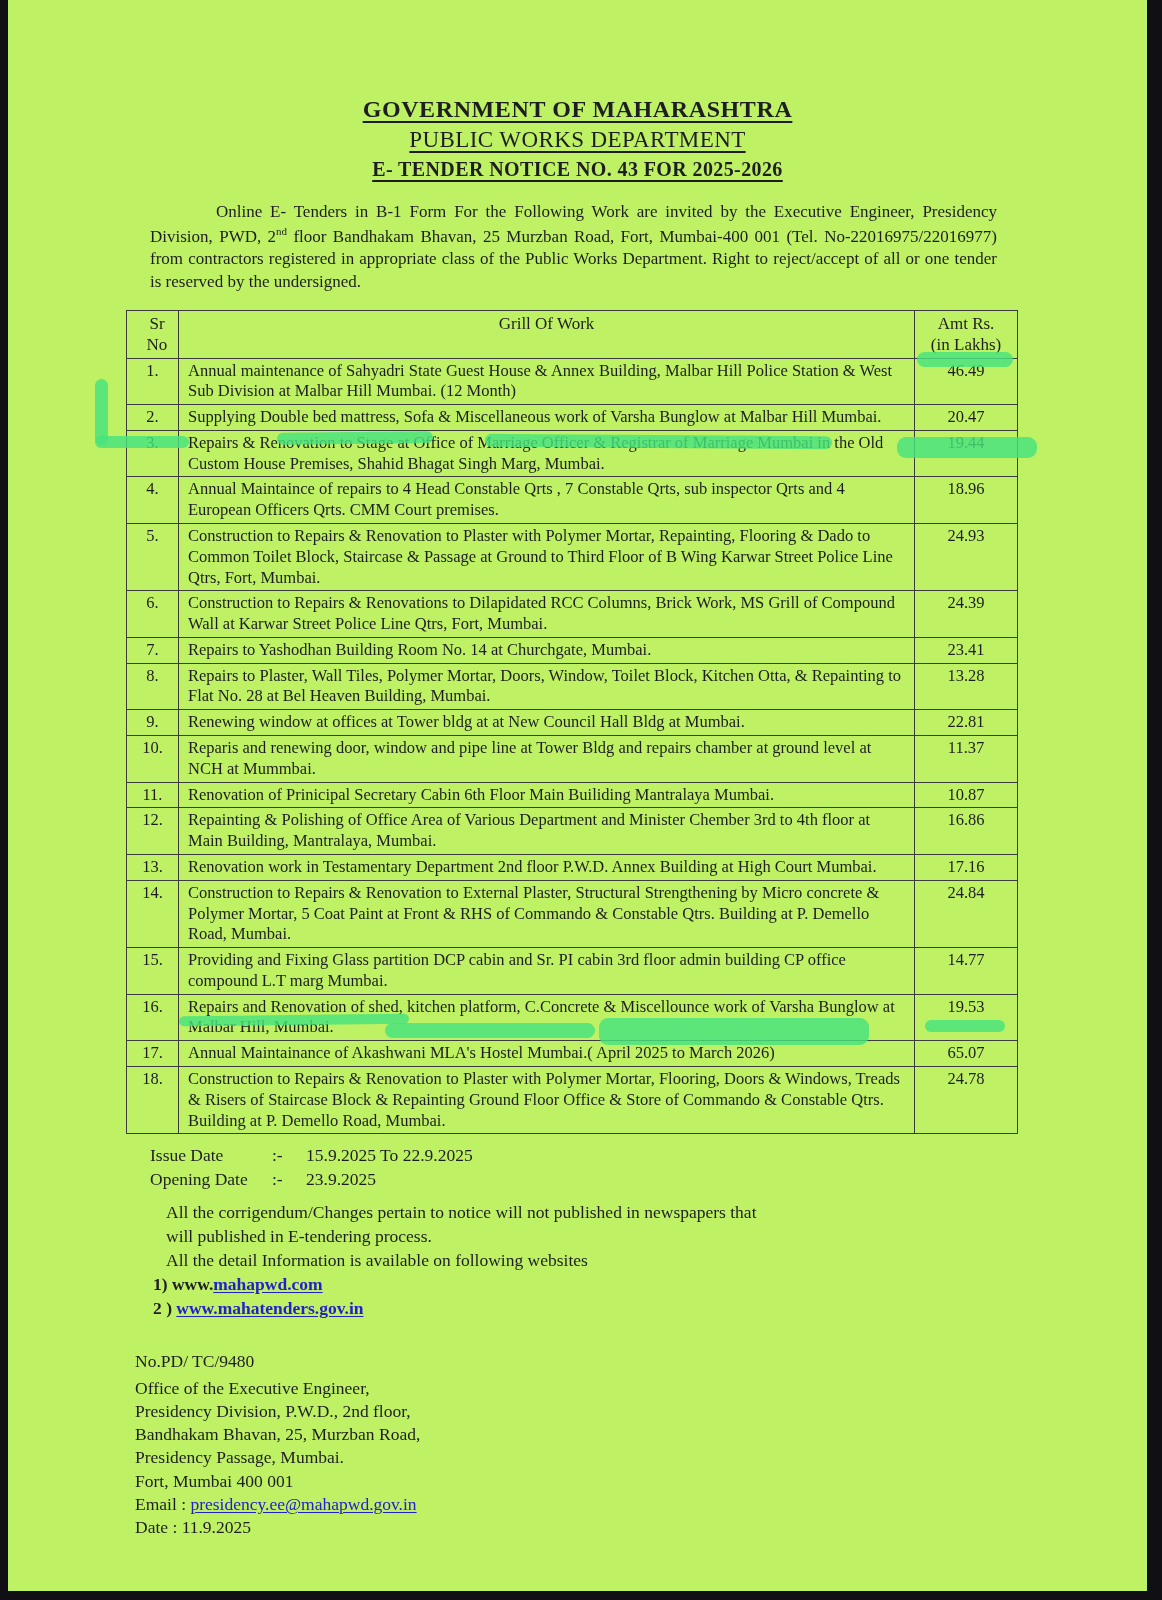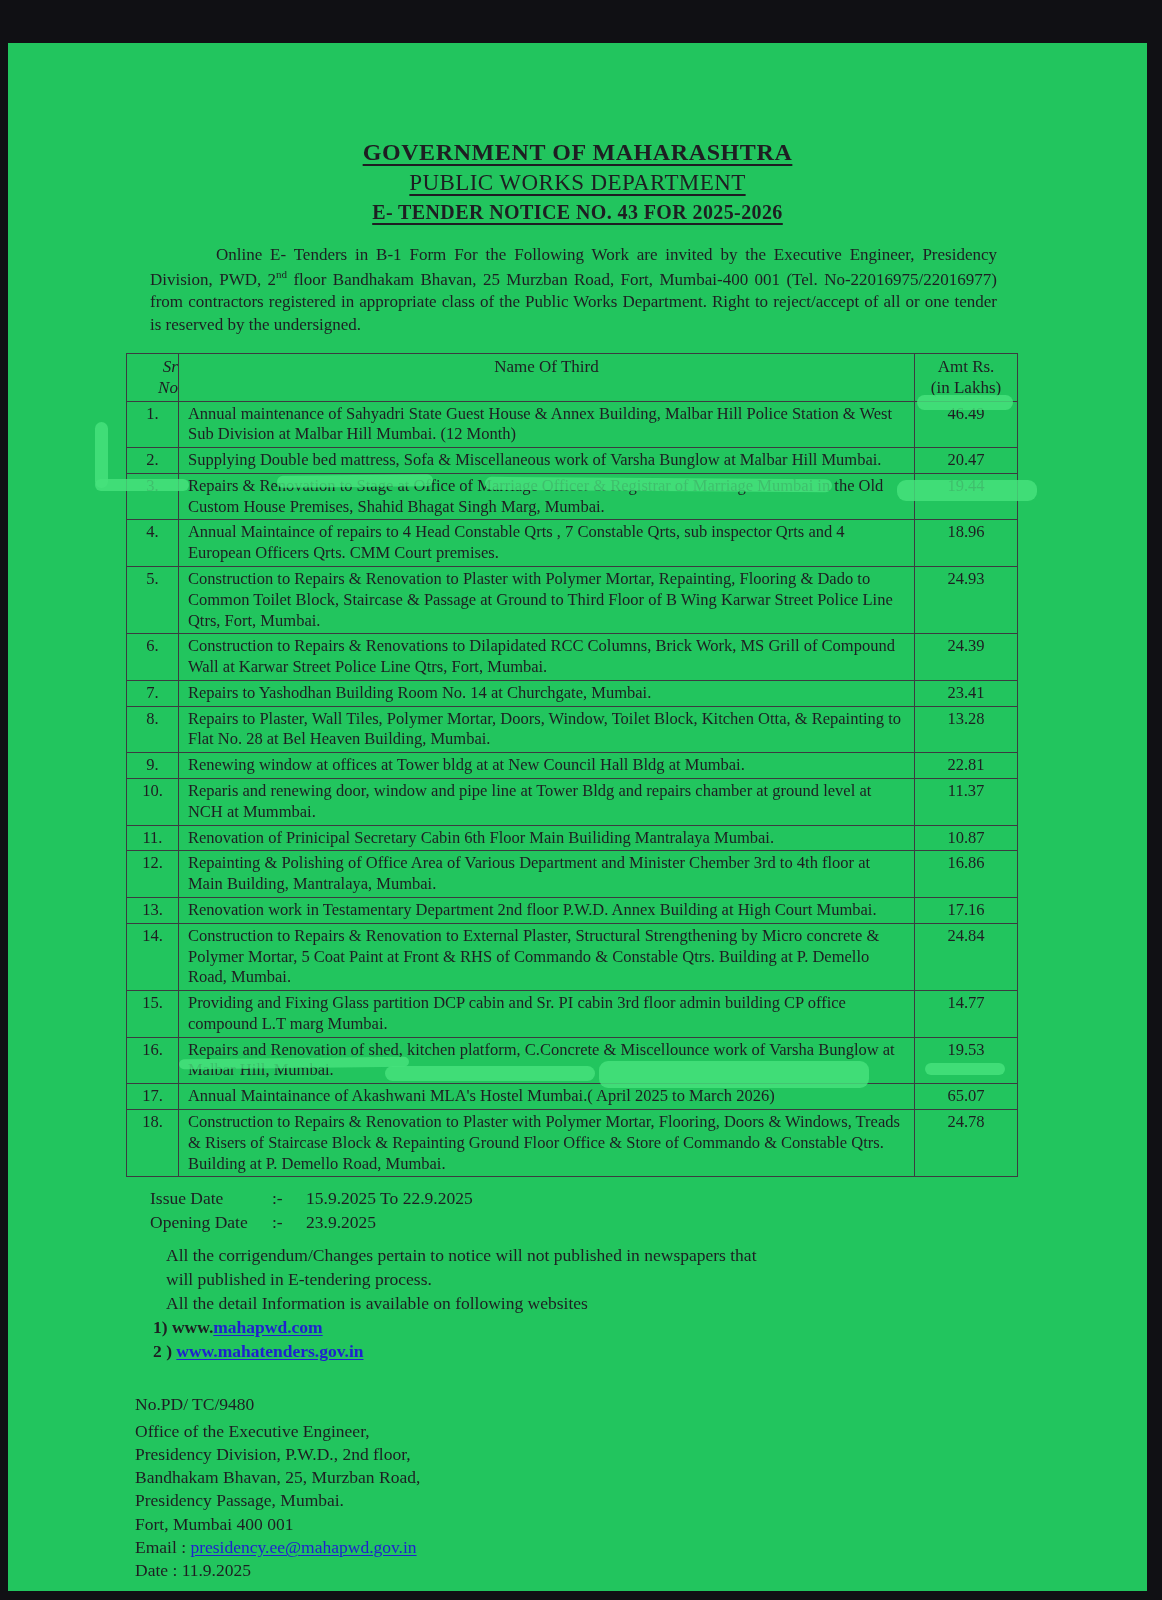--- a/index.html
+++ b/index.html
@@ -1,38 +1,38 @@
 <!DOCTYPE html>
 <html style="--hl: #47e27d; --link: #2020cf;"><head>
 <meta charset="utf-8">
 <style>
   * { margin:0; padding:0; box-sizing:border-box; }
   html,body { width:1162px; height:1600px; }
   body { background:#101014; position:relative; overflow:hidden;
          font-family:"Liberation Serif", serif; }
   .page { position:absolute; left:8px; top:0; right:15px; bottom:9px;
-          background:#22c55e; color:#1e1e22;margin-top:43px; }
+          background:#bef264; color:#1e1e22; }
 
   
   .hdr { text-align:center; }
   .t1 { margin-top:96px; font-size:24px; font-weight:bold; letter-spacing:.6px; }
   .t2 { margin-top:4px; font-size:23px; font-weight:normal; letter-spacing:.4px; }
   .t3 { margin-top:5px; font-size:20px; font-weight:bold; letter-spacing:.4px; }
   .hdr span { text-decoration:underline; text-underline-offset:4px; }
 
   
   .intro { margin:20px 150px 0 142px; font-size:17px; line-height:1.34;
            text-align:justify; text-indent:66px; }
   .intro sup { font-size:11px; }
 
   
   table { margin:16px 0 0 118px; width:892px; border-collapse:collapse;
           font-size:16.5px; line-height:1.26; }
   th,td { border:1.6px solid #3b3b40; vertical-align:top; font-weight:normal; }
-  th.c-sr { width:52px; text-align:right; padding:2px 0 2px 9px; font-size:17px;font-style:italic; }
+  th.c-sr { width:52px; text-align:center; padding:2px 0 2px 9px; font-size:17px; }
   th.c-name { width:737px; text-align:center; padding:2px 8px; font-size:17px; }
   th.c-amt { width:103px; text-align:center; padding:2px 2px; font-size:17px; position:relative; }
   td.c-sr { text-align:center; padding:2px 2px; position:relative; }
   td.c-name { padding:2px 9px; position:relative; }
   td.c-amt { text-align:center; padding:2px 2px; position:relative; }
 
   
   .hl { position:absolute; background:var(--hl,#47e27d); border-radius:9px;
         opacity:.82; pointer-events:none; z-index:2; }
   .mark-header-amt { left:2px; bottom:-9px; width:96px; height:15px; }
@@ -74,21 +74,21 @@
 
   <p class="intro"><span>Online  E- Tenders in B-1 Form For the Following  Work are invited by the Executive Engineer, Presidency Division, PWD, 2</span><sup>nd</sup><span> floor Bandhakam Bhavan, 25 Murzban Road, Fort, Mumbai-400 001 (Tel. No-22016975/22016977) from contractors registered in appropriate class of the Public Works Department. Right to reject/accept of all or one tender is reserved by the undersigned.</span></p>
 
   <table>
     <thead>
       <tr>
         <th class="c-sr">
           <div>Sr</div>
           <div>No</div>
         </th>
-        <th class="c-name">Name Of Third</th>
+        <th class="c-name">Grill Of Work</th>
         <th class="c-amt">
           <div>Amt Rs.</div>
           <div>(in Lakhs)</div>
           <span class="hl mark-header-amt"></span>
         </th>
       </tr>
     </thead>
     <tbody id="tbody">
         <tr>
       <td class="c-sr">1.</td>

